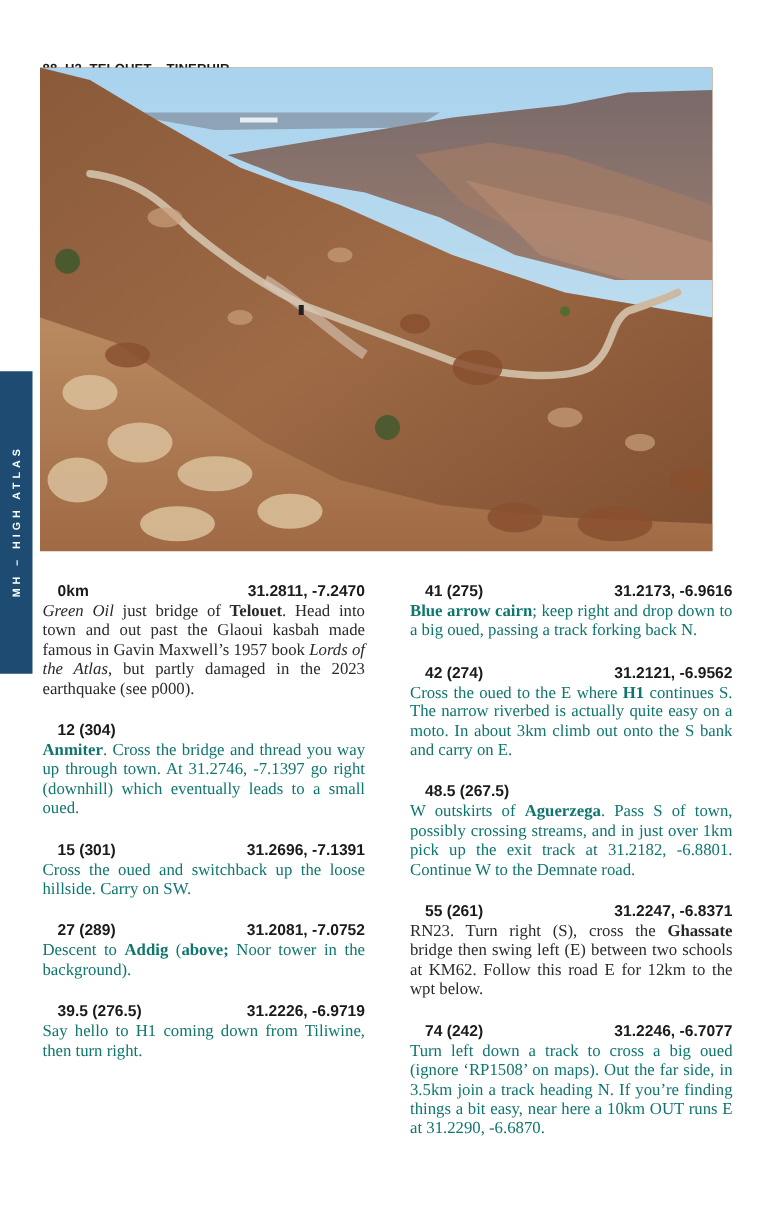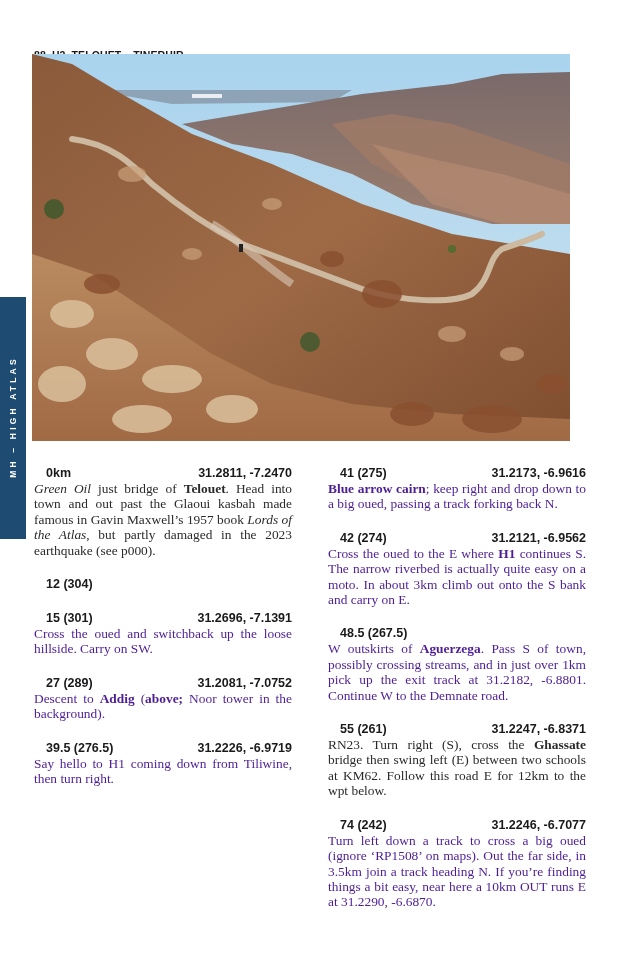--- a/index.html
+++ b/index.html
@@ -34,21 +34,21 @@
   .col.left { left: 34px; }
   .col.right { left: 328px; }
   .wpt { margin-bottom: 19px; }
   .wpt-head {
     display: flex; justify-content: space-between;
     font-family: "Liberation Sans", "DejaVu Sans", sans-serif;
     font-weight: bold; font-size: 12.5px; color: #1a1a1a; line-height: 15px; margin-left: 12px;
   }
   .wpt-body {
     font-size: 13.4px; line-height: 15.4px; text-align: justify; hyphens: manual;
-    color: #4c1d95;
+    color: #0f766e;
   }
   .wpt-body.black { color: #2a2a2a; }
   .wpt-body b { font-weight: bold; }
   .wpt-body i { font-style: italic; }
 </style>
 </head>
 <body>
 
 <div class="running-head"><span>88</span>  <span>H2</span>  <span>TELOUET – TINERHIR</span></div>
 
@@ -130,20 +130,21 @@
         <span>0km</span>
         <span>31.2811, -7.2470</span>
       </div>
       <div class="wpt-body black"><i>Green Oil</i><span> just bridge of </span><b>Telouet</b><span>. Head into town and out past the Glaoui kasbah made famous in Gavin Maxwell’s 1957 book </span><i>Lords of the Atlas</i><span>, but partly dam­aged in the 2023 earthquake (see p000).</span></div>
     </div>
     <div class="wpt">
       <div class="wpt-head">
         <span>12 (304)</span>
         <span></span>
       </div>
+      <div class="wpt-body"><b>Anmiter</b><span>. Cross the bridge and thread you way up through town. At 31.2746, -7.1397 go right (downhill) which eventually leads to a small oued.</span></div>
     </div>
     <div class="wpt">
       <div class="wpt-head">
         <span>15 (301)</span>
         <span>31.2696, -7.1391</span>
       </div>
       <div class="wpt-body"><span>Cross the oued and switchback up the loose hillside. Carry on SW.</span></div>
     </div>
     <div class="wpt">
       <div class="wpt-head">

